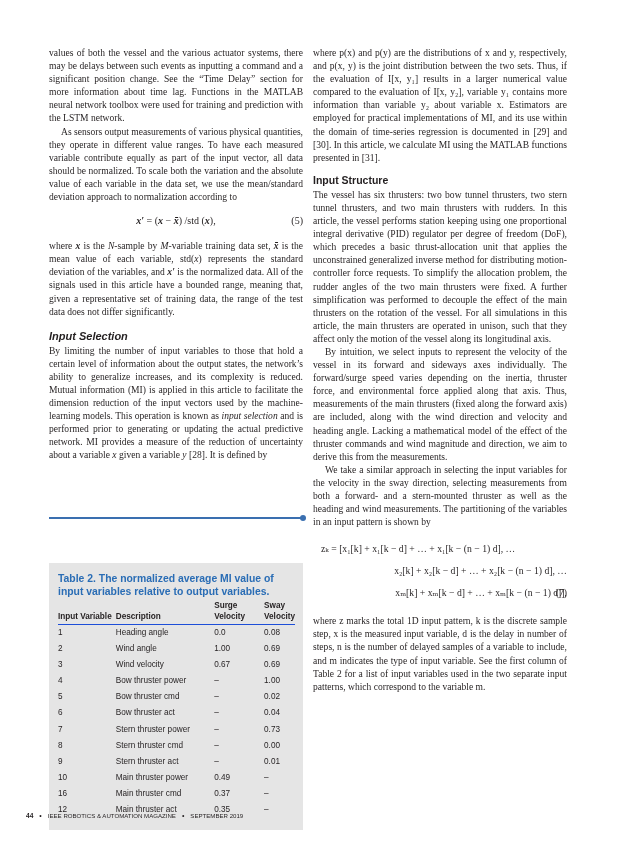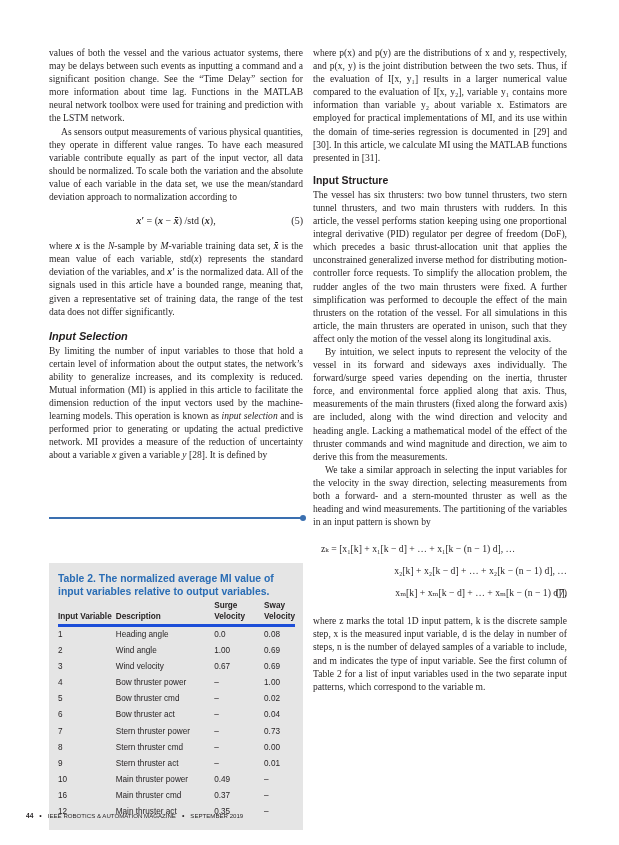--- a/index.html
+++ b/index.html
@@ -33,21 +33,21 @@
     .eq7 .l1 { padding-left: 8px; }
     .eq7 .l2, .eq7 .l3 { padding-left: 34px; text-align: right; }
     .eq7 .num { position: absolute; right: 0; }
 
     
     .tbl-rule { position: absolute; left: 49px; top: 517px; width: 254px; height: 2px; background: #3a6fb0; }
     .tbl-dot { position: absolute; left: 300px; top: 515px; width: 6px; height: 6px; border-radius: 50%; background: #3a6fb0; }
     .tbl-box { position: absolute; left: 49px; top: 519px; width: 254px; height: 267px; background: #e5e5e5; padding: 9px 8px 0 9px; font-family: "Liberation Sans", "DejaVu Sans", sans-serif; margin-top: 44px; }
     .tbl-title { color: #2a6db5; font-weight: bold; font-size: 10.4px; line-height: 13px; margin-bottom: 3px; }
     table.mi { width: 100%; border-collapse: collapse; font-size: 8.2px; color: #231f20; }
-    table.mi th { font-weight: bold; text-align: left; vertical-align: bottom; line-height: 10.5px; padding-bottom: 2px; border-bottom: 3px solid #1d4ed8; }
+    table.mi th { font-weight: bold; text-align: left; vertical-align: bottom; line-height: 10.5px; padding-bottom: 2px; border-bottom: 1px solid #1d4ed8; }
     table.mi td { height: 16.1px; line-height: 16.1px; text-align: left; }
     table.mi .c1 { width: 58px; }
     table.mi .c2 { width: 99px; }
     table.mi .c3 { width: 50px; }
     .tbl-foot { font-size: 7.6px; margin-top: 2px; color: #231f20; }
 
     .footer { position: absolute; left: 26px; top: 812px; font-family: "Liberation Sans", "DejaVu Sans", sans-serif; font-size: 6.1px; color: #231f20; letter-spacing: 0; white-space: nowrap; }
     .footer .pg { font-weight: bold; font-size: 6.6px; }
     .footer .bullet { display: inline-block; margin: 0 6px; font-size: 7px; }
   </style>

